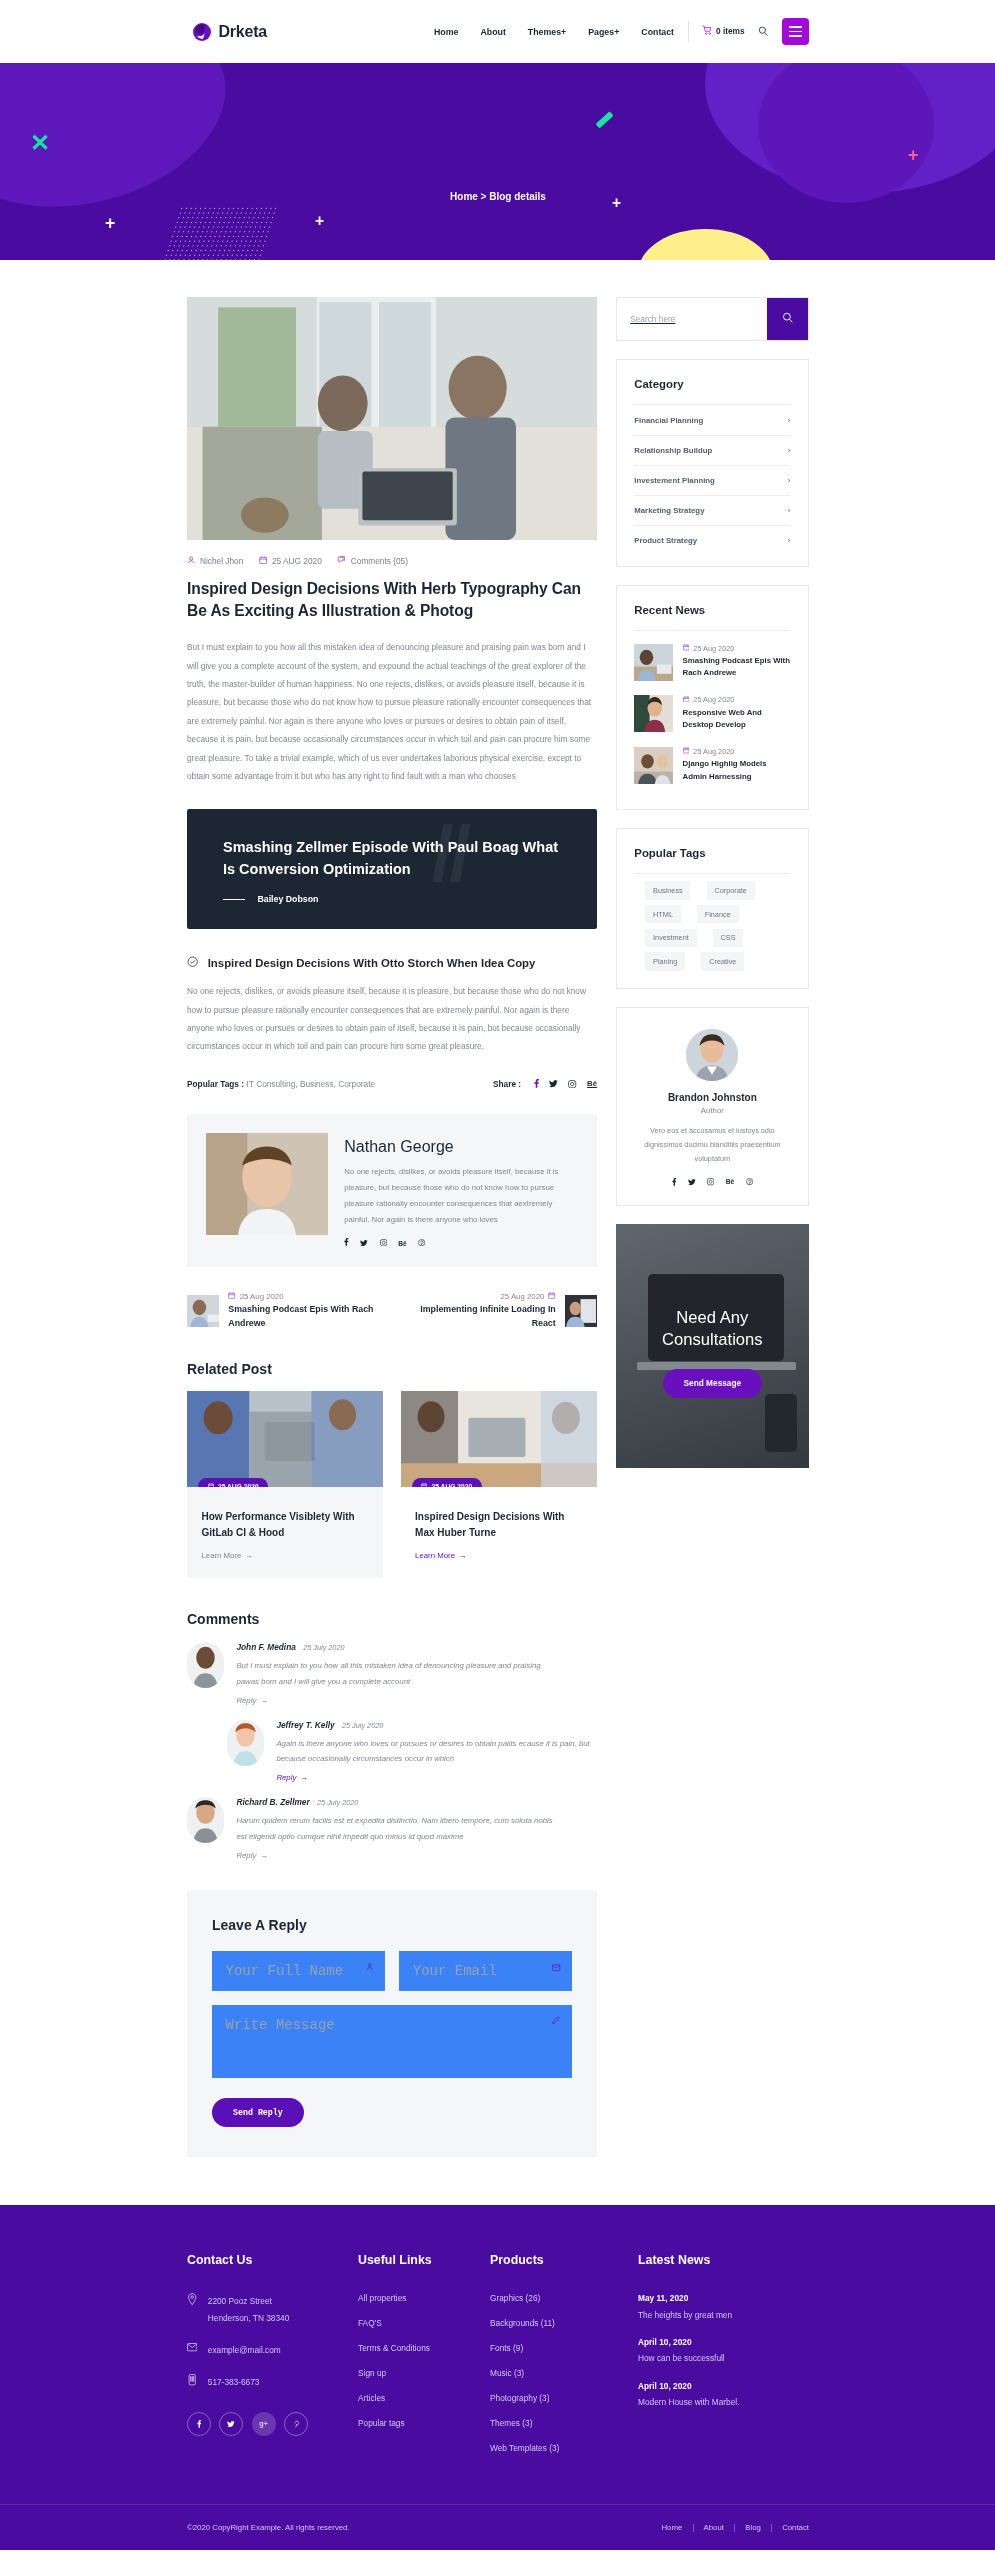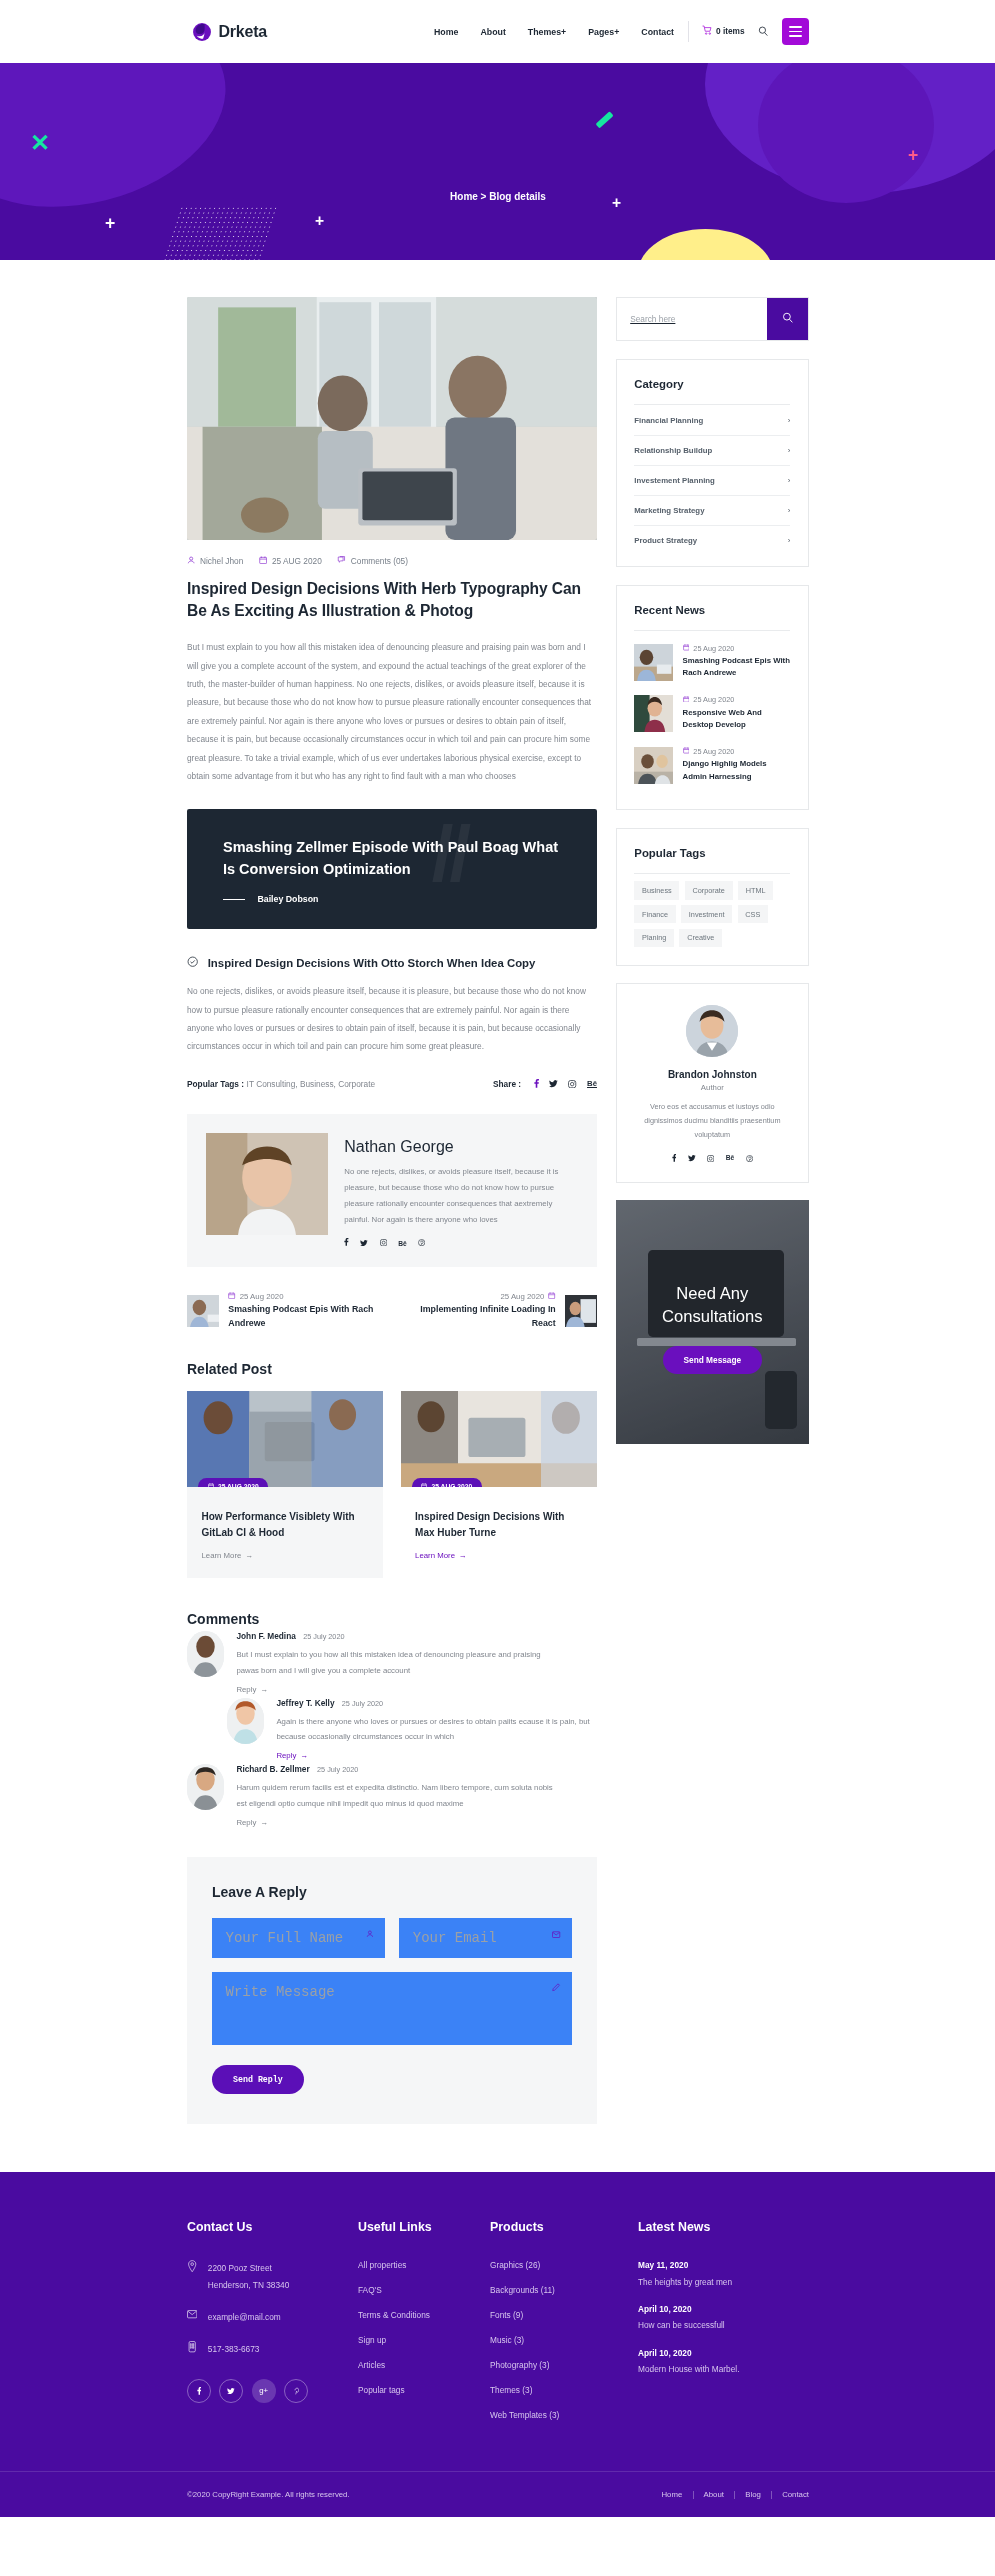--- a/index.html
+++ b/index.html
@@ -108,21 +108,21 @@
   .rcard .badge { position:absolute; left:11.4px; bottom:-8.3px; background:#5b0fb7; color:#fff; font-size:6.7px; font-weight:700;
                   padding:5.2px 9.3px; border-radius:10.4px; display:flex; align-items:center; gap:4.1px; }
   .rcard .rbody { background:#f5f6f7; padding:22px 14.5px 17.6px 14.5px; }
   .rcard.alt .rbody { background:#ffffff; }
   .rcard h5 { font-size:10px; line-height:1.55; font-weight:700; color:#1d2733; }
   .rcard .more { margin-top:11.4px; font-size:7.8px; color:#81868e; display:inline-flex; align-items:center; gap:4px; }
   .rcard.alt .more { color:#6a0fbe; }
 
   
   .comments-title { margin-top:33px; font-size:14px; font-weight:700; color:#1d2733; }
-  .cmt { margin-top:4px; display:flex; gap:12.4px; }
+  .cmt { margin-top:15px; display:flex; gap:12.4px;font-style:italic; }
   .cmt.indent { padding-left:40px; }
   .cmt .cav { width:37px; height:46px; flex:none; border-radius:21px/23px; overflow:hidden; background:#eceff1; }
   .cmt .chead { display:flex; align-items:baseline; gap:7.3px; }
   .cmt .cname { font-size:8.3px; font-weight:700; color:#1d2733; }
   .cmt .cdate { font-size:7.3px; color:#81868e; }
   .cmt .ctext { margin-top:6.2px; font-size:7.8px; line-height:2.0; color:#81868e; max-width:324px; }
   .cmt .creply { margin-top:6.2px; font-size:7.8px; color:#81868e; display:inline-flex; align-items:center; gap:4.1px; }
   .cmt.indent .creply { color:#6a0fbe; }
 
   
@@ -152,21 +152,21 @@
   .catlist li { list-style:none; display:flex; align-items:center; padding:10px 0; border-bottom:0.5px solid #eceef0; }
   .catlist li:last-child { border-bottom:none; padding-bottom:3.1px; }
   .catlist a { font-size:7.8px; font-weight:700; color:#56606b; text-decoration:none; }
   .catlist .chev { margin-left:auto; color:#56606b; font-size:7.8px; }
   .newslist { margin-top:6.2px; }
   .newsitem { display:flex; gap:9.3px; padding:7.3px 0; }
   .newsitem .nt { width:39px; height:37px; flex:none; overflow:hidden; background:#dfe3e6; }
   .newsitem .nd { font-size:7.3px; color:#81868e; display:flex; align-items:center; gap:4.1px; }
   .newsitem h6 { margin-top:2.1px; font-size:7.8px; line-height:1.6; font-weight:700; color:#1d2733; }
   .tagcloud { margin-top:8.3px; display:flex; flex-wrap:wrap; gap:5.2px; }
-  .tagcloud span { background:#f4f5f6; color:#6c757d; font-size:7.3px; padding:4.7px 7.8px; }
+  .tagcloud span { background:#f4f5f6; color:#6c757d; font-size:7.3px; padding:4.7px 7.8px;margin-left:11px; }
   .profcard { margin-top:17.6px; border:0.5px solid #e6e8ea; padding:21px 17.6px 17.6px 17.6px; text-align:center; }
   .profcard .pav { width:52px; height:52px; border-radius:50%; margin:0 auto; overflow:hidden; background:#ccd4dc; }
   .profcard h5 { margin-top:11.4px; font-size:10px; font-weight:700; color:#1d2733; }
   .profcard .role { margin-top:3.1px; font-size:7.8px; color:#81868e; }
   .profcard p { margin-top:8.3px; font-size:7.3px; line-height:1.95; color:#81868e; }
   .profcard .socials { margin-top:11.4px; display:flex; justify-content:center; gap:11.4px; color:#1d2733; }
   .cta { margin-top:17.6px; height:244px; position:relative; overflow:hidden; background:#6d7279; }
   .cta .ctabg { position:absolute; inset:0; background:linear-gradient(160deg,#8d939b 0%,#6a6f77 45%,#3f444b 100%); }
   .cta .shade { position:absolute; inset:0; background:rgba(38,43,50,.42); }
   .cta .lap { position:absolute; left:32px; top:50px; width:136px; height:87px; background:#1f2328; border-radius:4.7px; padding:3.6px; }

